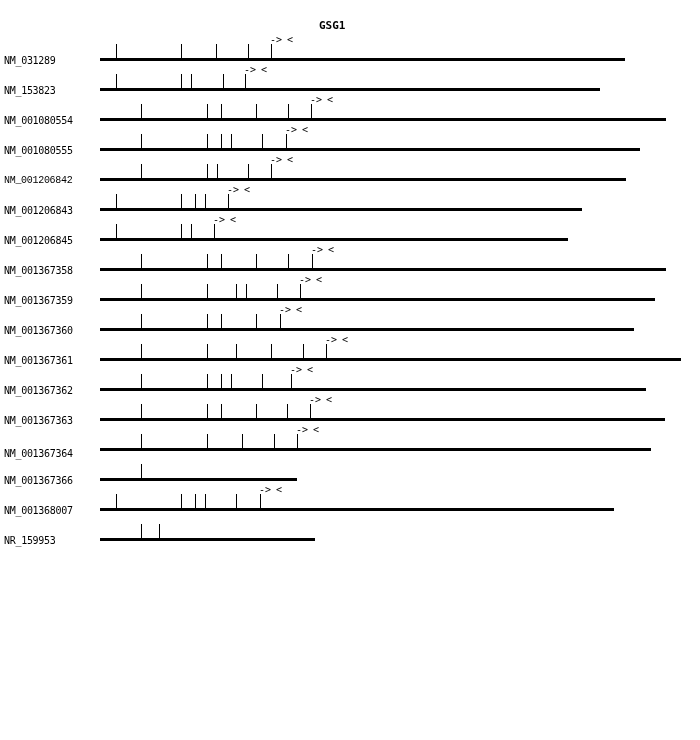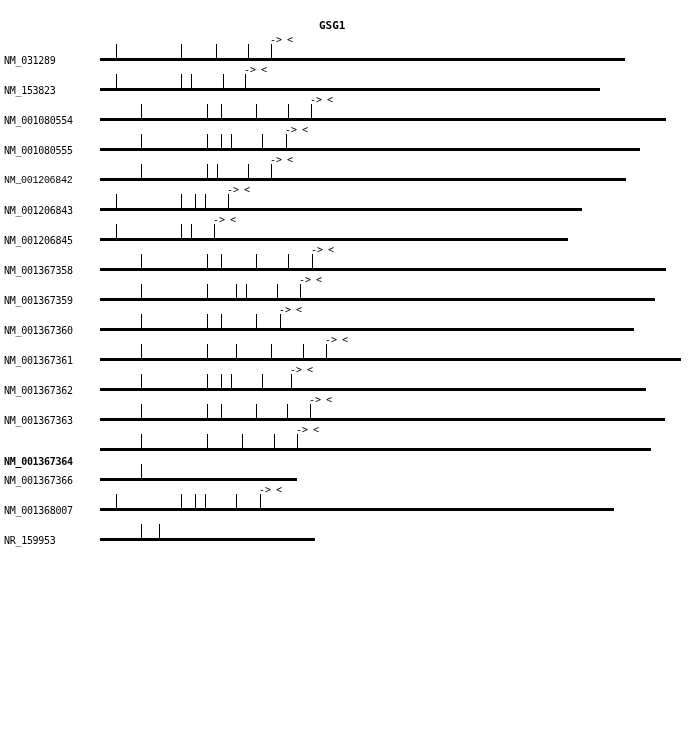--- a/index.html
+++ b/index.html
@@ -160,21 +160,21 @@
       <div class="tick" style="left: 141px; top: 2px;"></div>
       <div class="tick" style="left: 207px; top: 2px;"></div>
       <div class="tick" style="left: 221px; top: 2px;"></div>
       <div class="tick" style="left: 256px; top: 2px;"></div>
       <div class="tick" style="left: 287px; top: 2px;"></div>
       <div class="tick" style="left: 310px; top: 2px;"></div>
       <div class="primer" style="left: 309px; top: -7px;">-&gt;</div>
       <div class="primer" style="left: 326px; top: -7px; width: 7px; overflow: hidden;">&lt;-</div>
     </div>
     <div class="row" style="top: 432px;">
-      <div class="label" style="top: 24px; font-weight: bold;">NM_001367364</div>
+      <div class="label" style="top: 16px;">NM_001367364</div>
       <div class="bar" style="top: 16px; width: 551px;"></div>
       <div class="tick" style="left: 141px; top: 2px;"></div>
       <div class="tick" style="left: 207px; top: 2px;"></div>
       <div class="tick" style="left: 242px; top: 2px;"></div>
       <div class="tick" style="left: 274px; top: 2px;"></div>
       <div class="tick" style="left: 297px; top: 2px;"></div>
       <div class="primer" style="left: 296px; top: -7px;">-&gt;</div>
       <div class="primer" style="left: 313px; top: -7px; width: 7px; overflow: hidden;">&lt;-</div>
     </div>
     <div class="row" style="top: 462px;">

